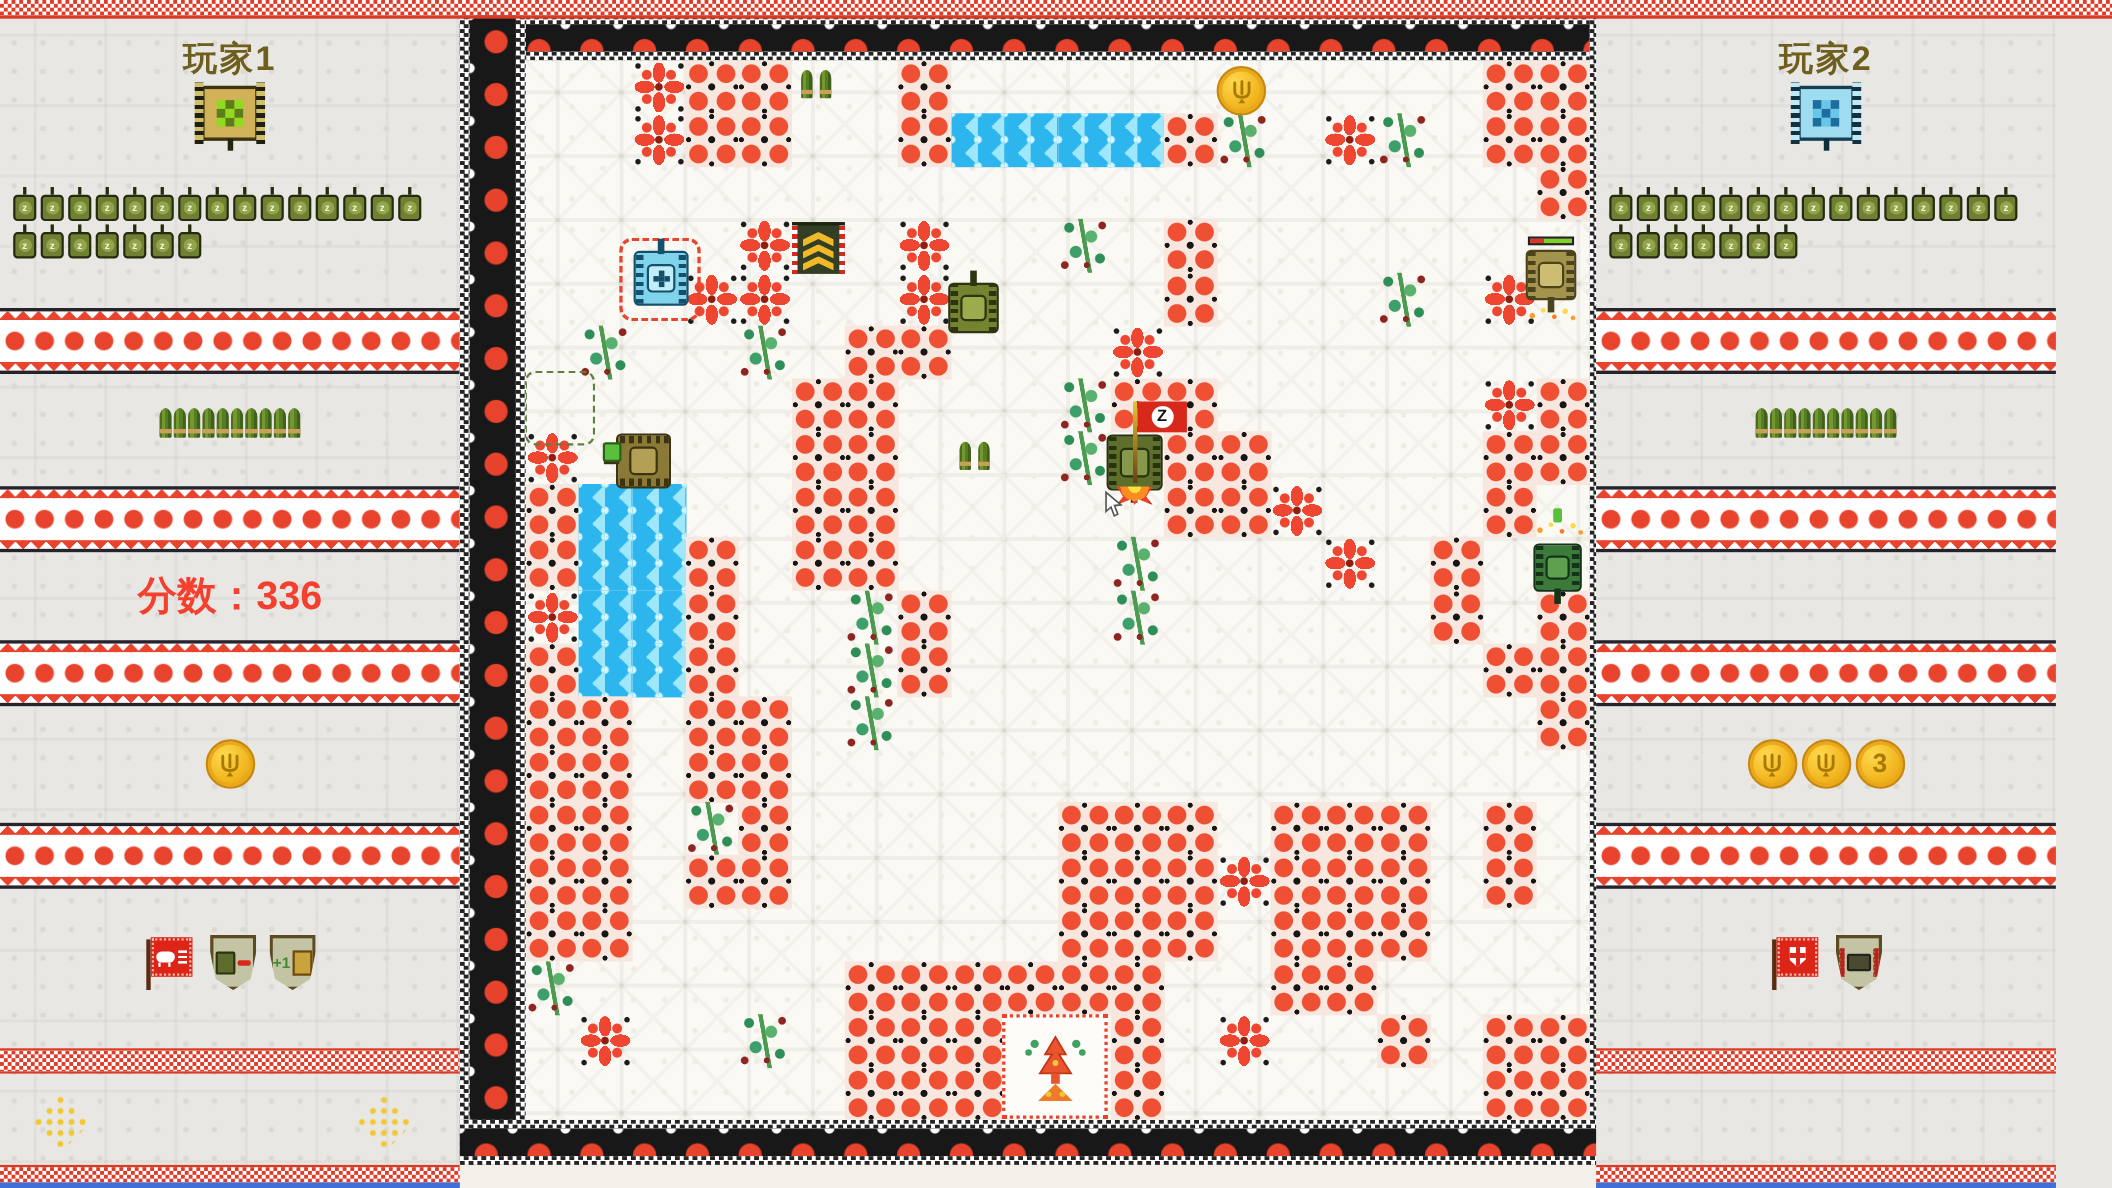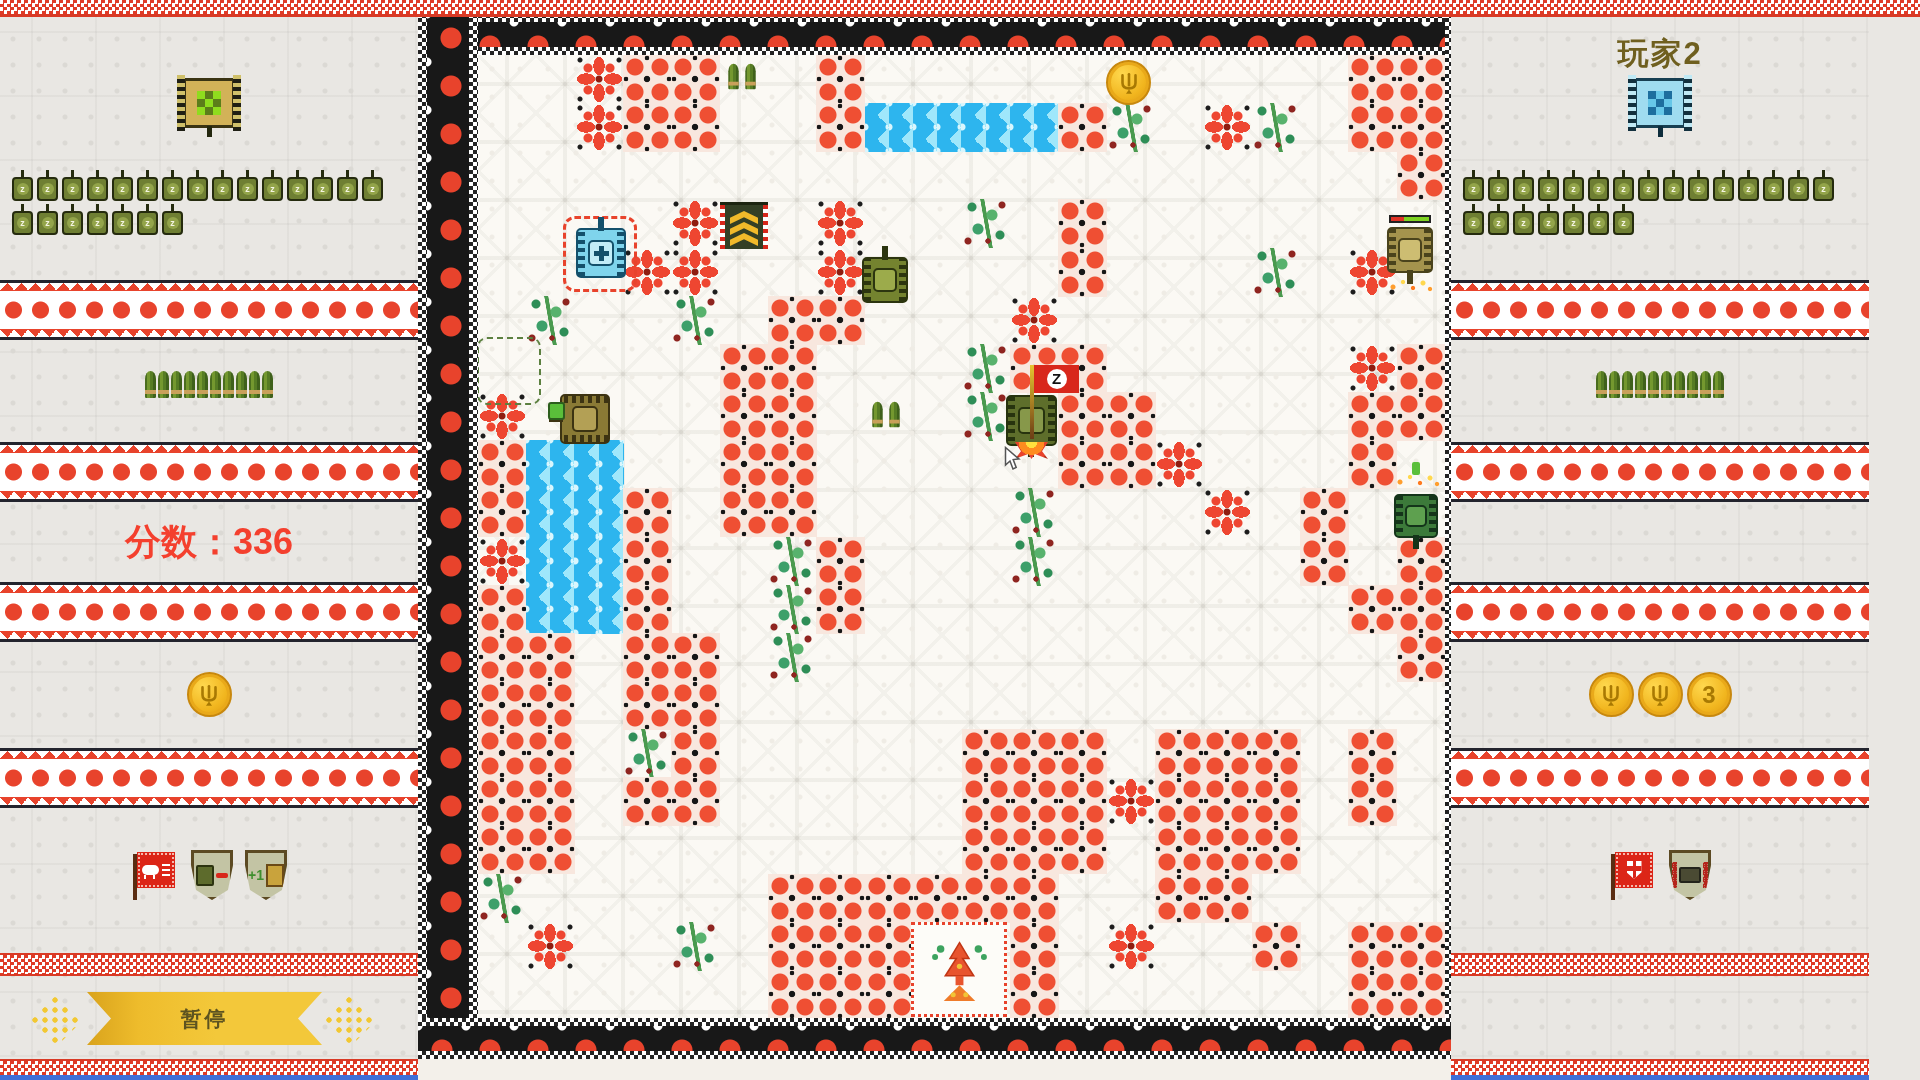--- a/index.html
+++ b/index.html
@@ -224,20 +224,21 @@
        display:flex;align-items:center;justify-content:center}
   .base svg{width:70%;height:82%}
   .cursor svg{display:block}
 </style>
 </head>
 <body>
 
 <div id="topBand"></div>
 
 <section class="panel" id="leftPanel">
+  <h1 class="ptitle">玩家1</h1>
   <div class="emblem p1">
       <span class="px"></span>
       <span class="ebarrel"></span>
     </div>
   <div class="lives">
       <div class="lrow">
         <div class="life">
           <span>z</span>
         </div>
         <div class="life">
@@ -347,21 +348,20 @@
         <div class="mtank"></div>
         <div class="mbullet"></div>
       </div>
       <div class="pshield">
         <b>+1</b>
         <div class="memblem"></div>
       </div>
     </div>
   <div class="tband" style="top:953px"></div>
   <div class="snowmotif sm-l"></div>
-  <button class="pausebtn"><span>暂停</span></button>
   <div class="snowmotif sm-r"></div>
   <div class="tband" style="top:1059px"></div>
   <div class="blueline"></div>
 </section>
 
 <div id="fieldArea">
   <div class="hb top">
       <div class="chkH chk"></div>
       <div class="flw"></div>
       <div class="chkH chk"></div>

